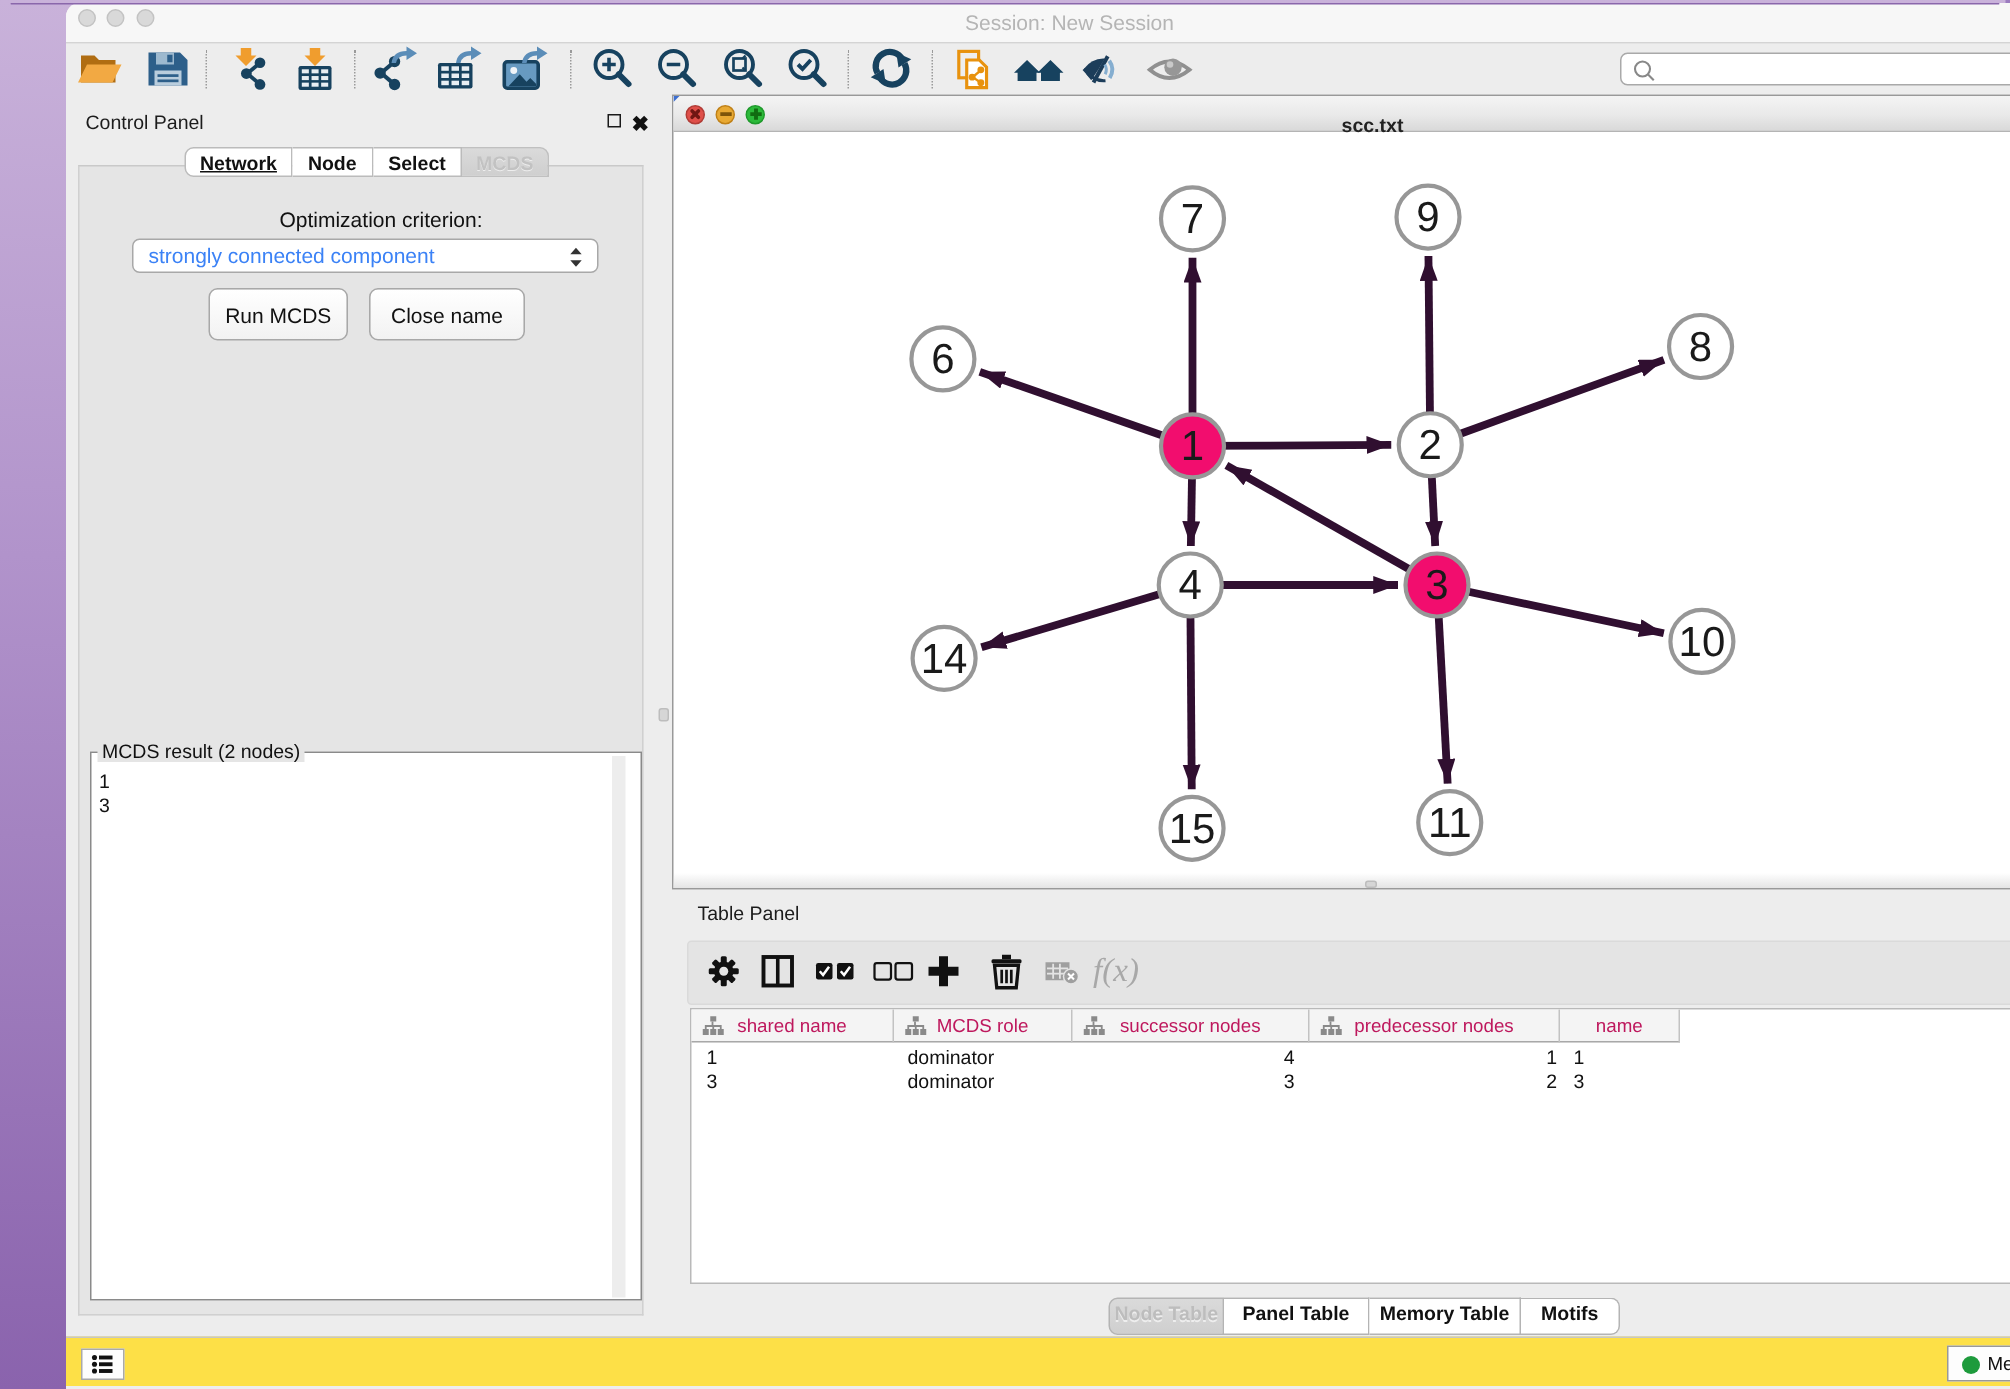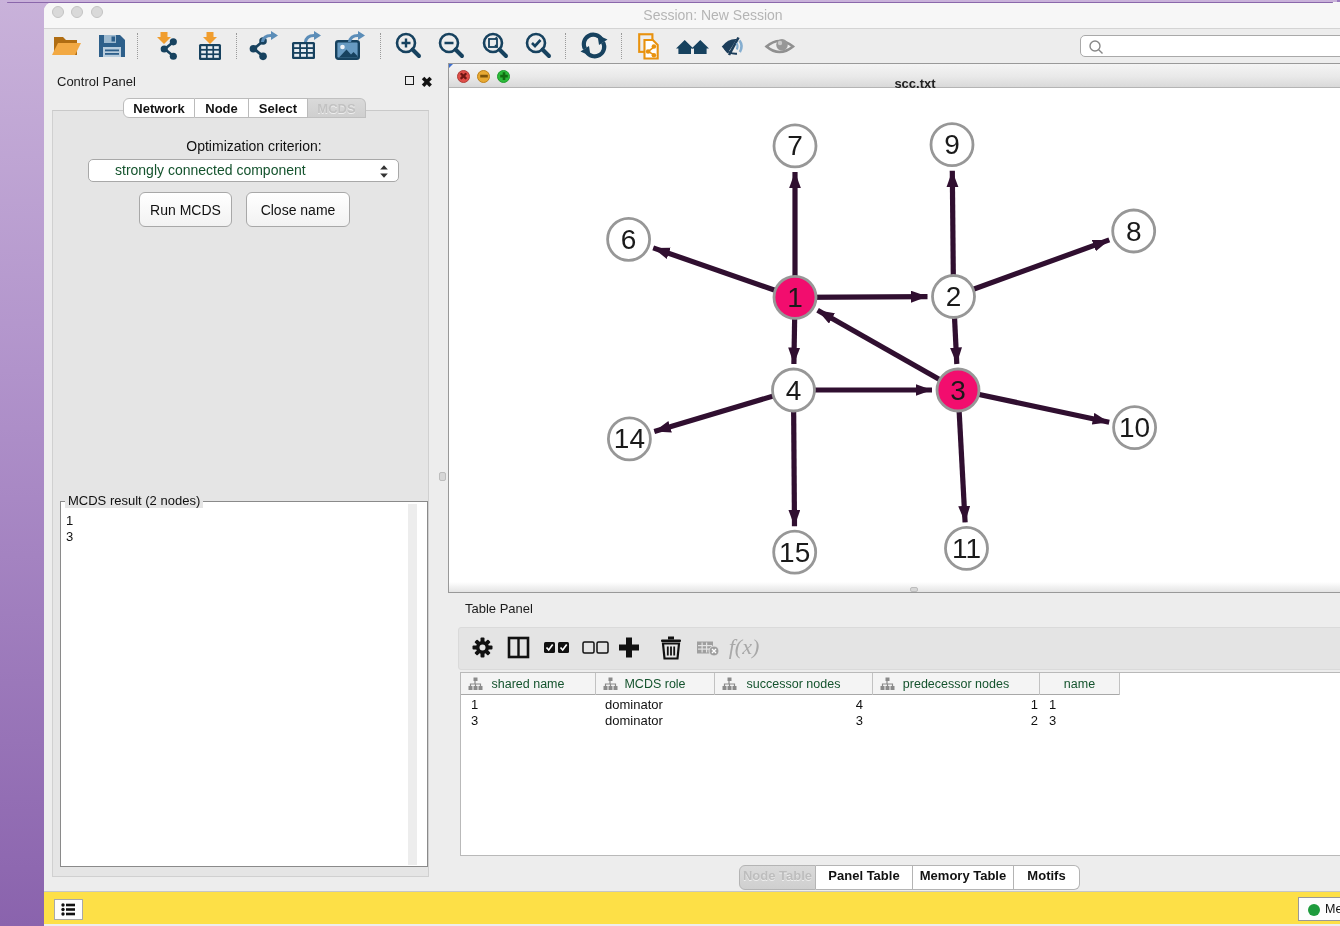--- a/index.html
+++ b/index.html
@@ -32,22 +32,22 @@
   .tab { border:1px solid #bbb; border-left:none; background:#fff; color:#111;
     display:flex; align-items:center; justify-content:center; }
   .tab.first { border-left:1px solid #bbb; border-radius:6px 0 0 6px; }
   .tab.sel { background:linear-gradient(180deg,#dadada,#cfcfcf); color:#c2c2c2;
     border-radius:0 6px 0 0; border-color:#c0c0c0; text-shadow:0 1px 0 #eee; }
   #cpbody { position:absolute; left:8px; top:47px; width:377px; height:767px;
     background:#e5e5e5; border:1px solid #d0d0d0; border-top:1px solid #c9c9c9; }
   .optlabel { position:absolute; left:0; top:75px; width:100%; text-align:center;
     font-size:14px; color:#111;padding-left:28px; }
   .combo { position:absolute; left:44px; top:96px; width:311px; height:23px; background:#fff;
-    border:1px solid #a8a8a8; border-radius:5px; font-size:14px; color:#14532d; line-height:21px;
-    padding-left:26px; }
+    border:1px solid #a8a8a8; border-radius:5px; font-size:14px; color:#3b82f6; line-height:21px;
+    padding-left:10px; }
   .combo svg { position:absolute; right:8px; top:3px; }
   .btn { position:absolute; height:35px; background:linear-gradient(180deg,#ffffff,#f2f2f2);
     border:1px solid #a8a8a8; border-radius:6px; font-size:14px; color:#111;
     display:flex; align-items:center; justify-content:center; }
   .groupbox { position:absolute; left:16px; top:438px; width:368px; height:366px;
     background:#fff; border:1px solid #8a8a8a; }
   .grouptitle { position:absolute; left:21px; top:430px; background:#e5e5e5; padding:0 3px;
     font-size:13px; color:#111; }
   .gb-scroll { position:absolute; left:364px; top:441px; width:9px; height:361px; background:#ededed; }
   .gbitem { position:absolute; left:22px; font-size:13px; color:#111; }
@@ -66,21 +66,21 @@
 
   
   #tp { position:absolute; left:404px; top:594px; width:934px; height:295px; }
   .tptoolbar { position:absolute; left:10px; top:31px; width:914px; height:43px;
     background:#e4e4e4; border:1px solid #dadada; border-radius:3px; }
   #tbl { position:absolute; left:12px; top:76px; width:912px; height:184px;
     background:#fff; border:1px solid #b9b9b9; }
   .thead { position:absolute; left:0; top:0; width:659px; height:22px; background:#f4f4f4;
     border-bottom:1px solid #a8a8a8; }
   .thcell { position:absolute; top:0; height:22px; border-right:1px solid #c2c2c2;
-    font-size:12.5px; color:#14532d; text-align:center; line-height:22px; }
+    font-size:12.5px; color:#be185d; text-align:center; line-height:22px; }
   .trow { position:absolute; font-size:13px; color:#111; }
 
   
   #bottomtabs { position:absolute; left:695px; top:863px; display:flex; height:25px;
     font-size:13px; font-weight:600; }
   .btab { border:1px solid #b4b4b4; border-left:none; background:#fff; color:#111;
     display:flex; align-items:center; justify-content:center; padding-bottom:4px; }
   .btab.first { border-left:1px solid #b4b4b4; border-radius:6px 0 0 6px;
     background:linear-gradient(180deg,#dadada,#cfcfcf); color:#bdbdbd; text-shadow:0 1px 0 #eee; }
   .btab.last { border-radius:0 6px 6px 0; }
@@ -254,21 +254,21 @@
         <line x1="11.7" y1="11.7" x2="15.5" y2="15.5" stroke="#888" stroke-width="1.4"></line>
       </svg>
     </div>
   </div>
 
   <div id="cp">
     <div class="paneltitle" style="left:13px; top:11px;">Control Panel</div>
     <div class="sqicon" style="left:361px; top:13px;"></div>
     <div class="xicon" style="left:377px; top:13px;">✖</div>
     <div class="tabs" style="left:79px; top:35px; height:20px;">
-      <div class="tab first" style="width:72px;">Network</div>
+      <div class="tab first" style="width:72px;text-decoration:underline;">Network</div>
       <div class="tab" style="width:54px;">Node</div>
       <div class="tab" style="width:59px;">Select</div>
       <div class="tab sel" style="width:58px;">MCDS</div>
     </div>
     <div id="cpbody"></div>
     <div class="optlabel">Optimization criterion:</div>
     <div class="combo">strongly connected component
       <svg width="12" height="17" viewBox="0 0 12 17">
         <path d="M2.2 6.5 L6 2.2 L9.8 6.5 Z" fill="#333"></path>
         <path d="M2.2 10.5 L6 14.8 L9.8 10.5 Z" fill="#333"></path>

